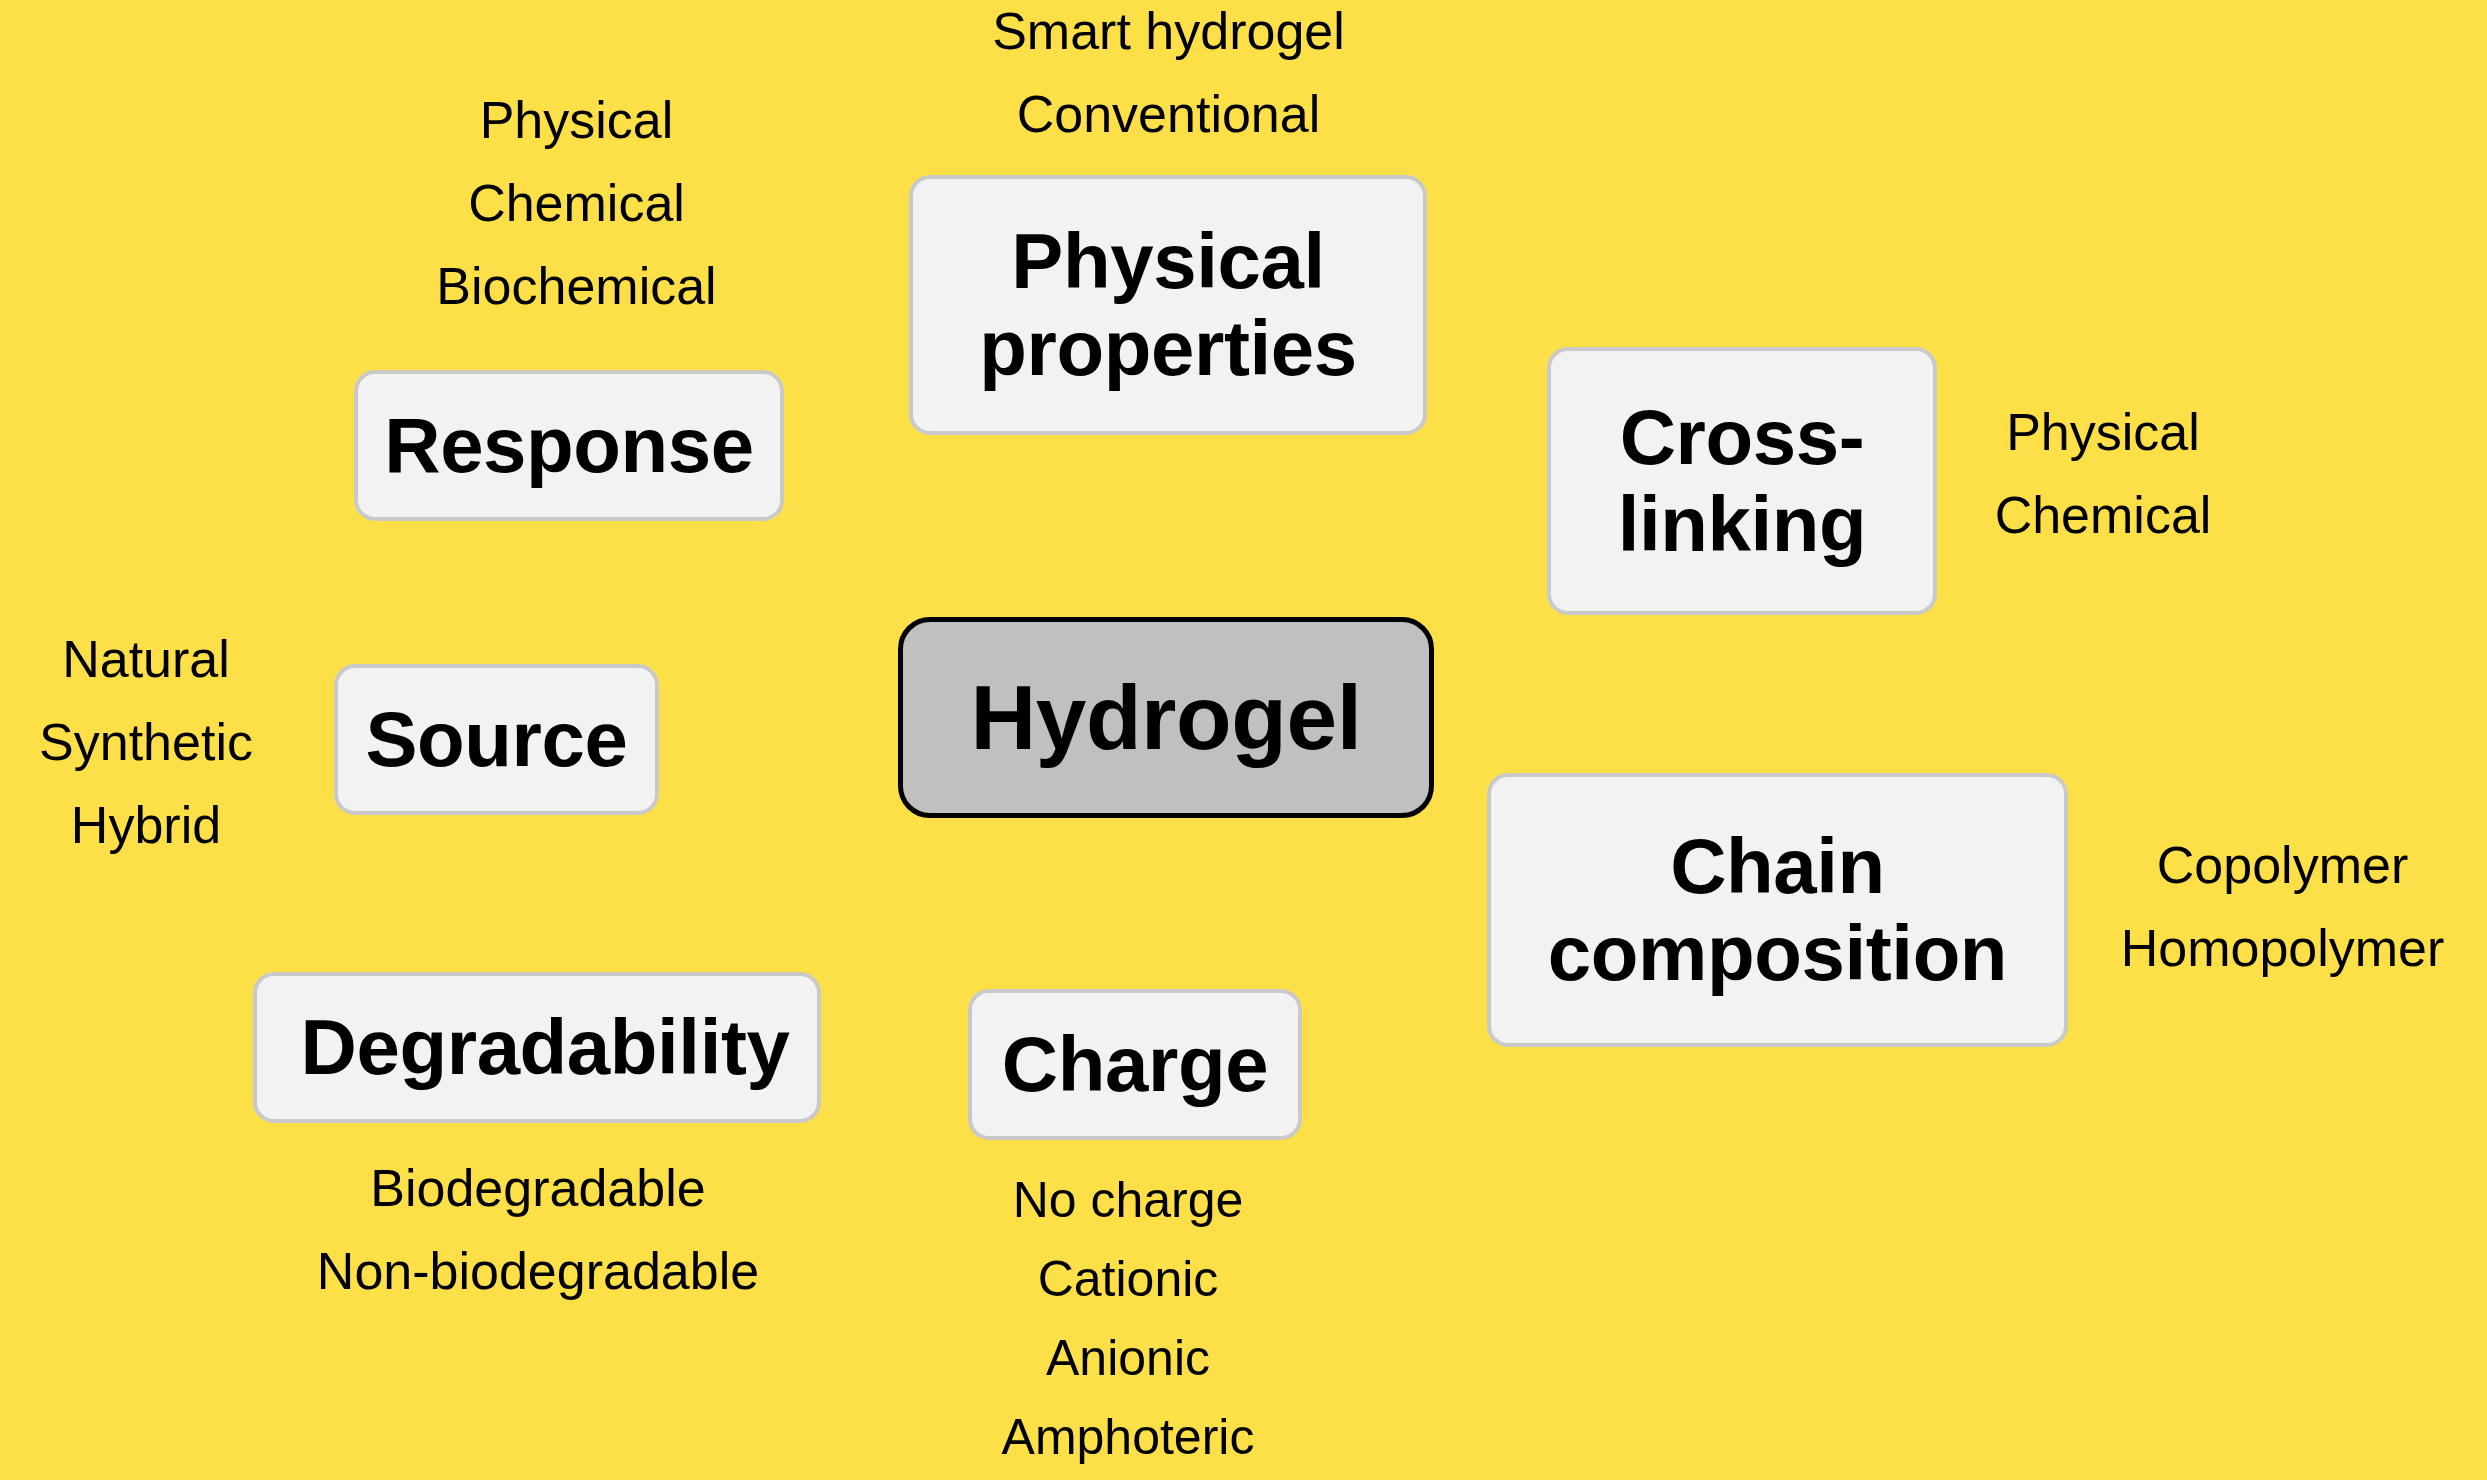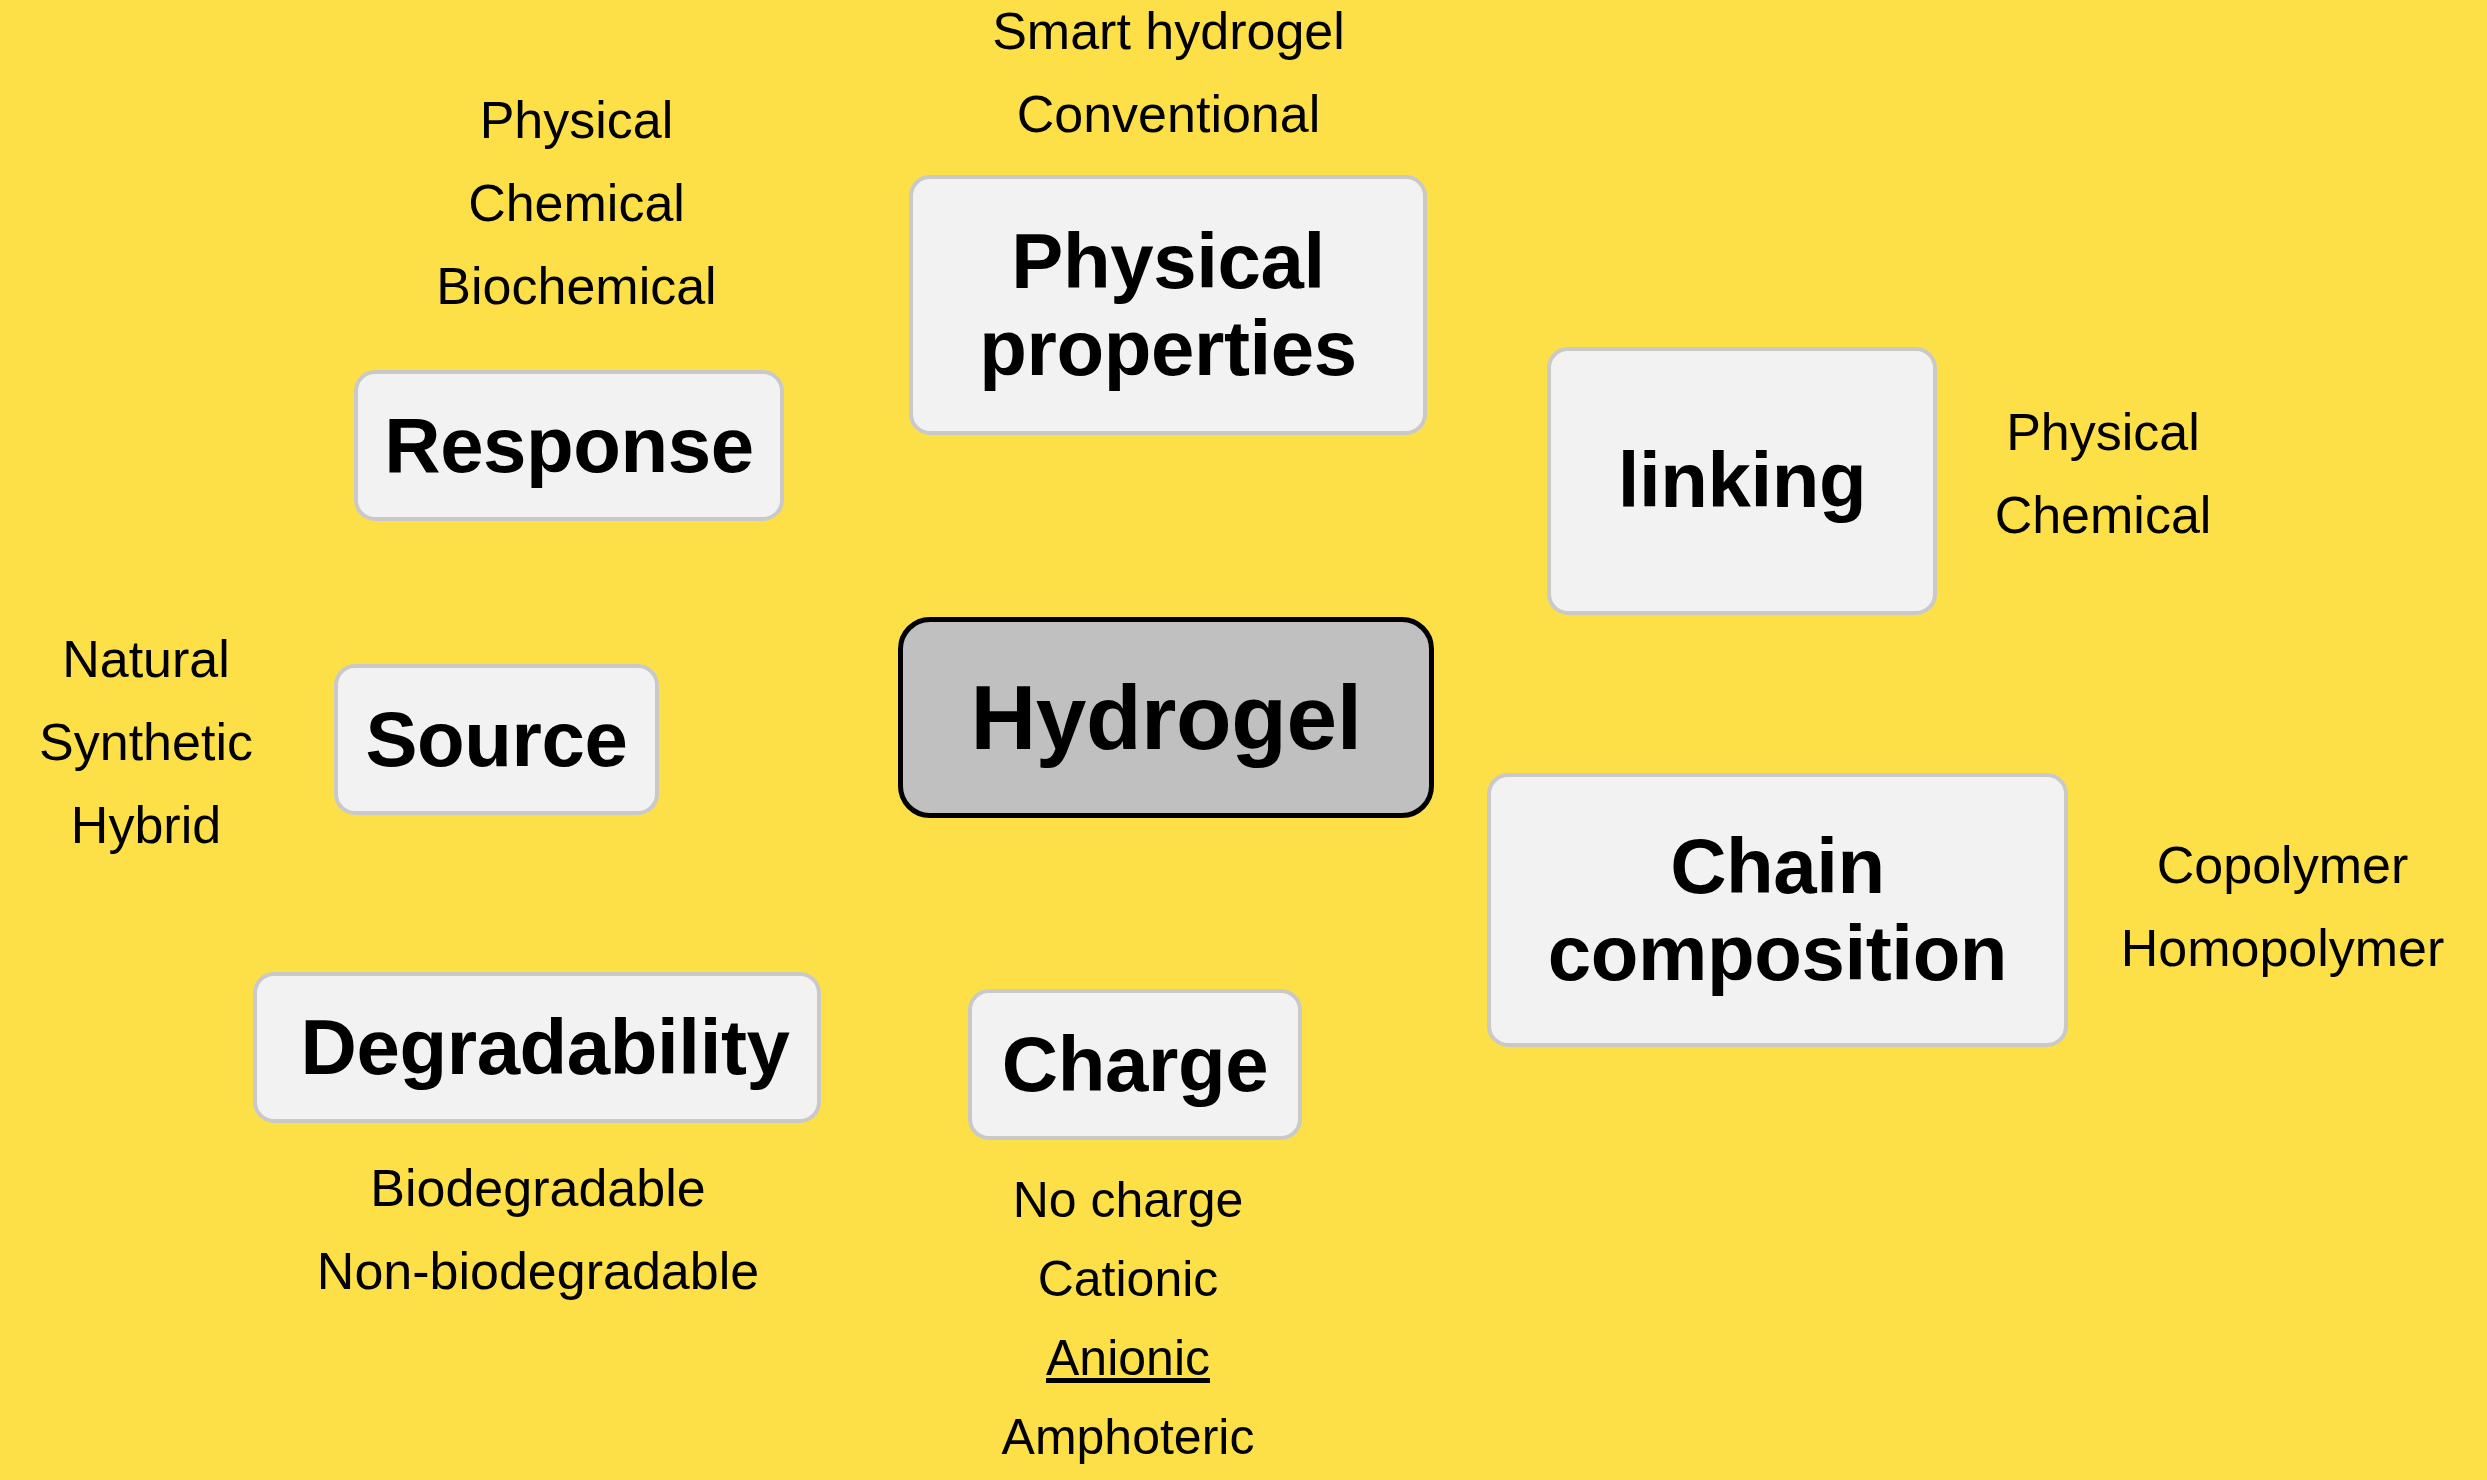--- a/index.html
+++ b/index.html
@@ -77,20 +77,21 @@
     <span class="line">Physical</span>
     <span class="line" style="margin-top:31px;">Chemical</span>
     <span class="line" style="margin-top:31px;">Biochemical</span>
   </div>
 
   <div class="node b-xl" style="left:354px; top:370px; width:430px; height:151px;">
     <span>Response</span>
   </div>
 
   <div class="node b-xl" style="left:1547px; top:347px; width:390px; height:268px; flex-direction:column;">
+    <span>Cross-</span>
     <span>linking</span>
   </div>
 
   <div class="labels t-lg" style="left:1973px; top:406px; width:260px;">
     <span class="line">Physical</span>
     <span class="line" style="margin-top:31px;">Chemical</span>
   </div>
 
   <div class="node center b-xl" style="left:898px; top:617px; width:536px; height:201px; font-size:91px;border-radius:32px;">
     <span>Hydrogel</span>
@@ -125,18 +126,18 @@
     <span class="line" style="margin-top:31px;">Non-biodegradable</span>
   </div>
 
   <div class="node b-xl" style="left:968px; top:989px; width:334px; height:151px;">
     <span>Charge</span>
   </div>
 
   <div class="labels t-md" style="left:934px; top:1175px; width:388px;">
     <span class="line">No charge</span>
     <span class="line" style="margin-top:29px;">Cationic</span>
-    <span class="line" style="margin-top:29px;text-decoration:underline;">Anionic</span>
+    <span class="line" style="margin-top:29px;">Anionic</span>
     <span class="line" style="margin-top:29px;">Amphoteric</span>
   </div>
 
 </div>
 
 
 </body></html>

